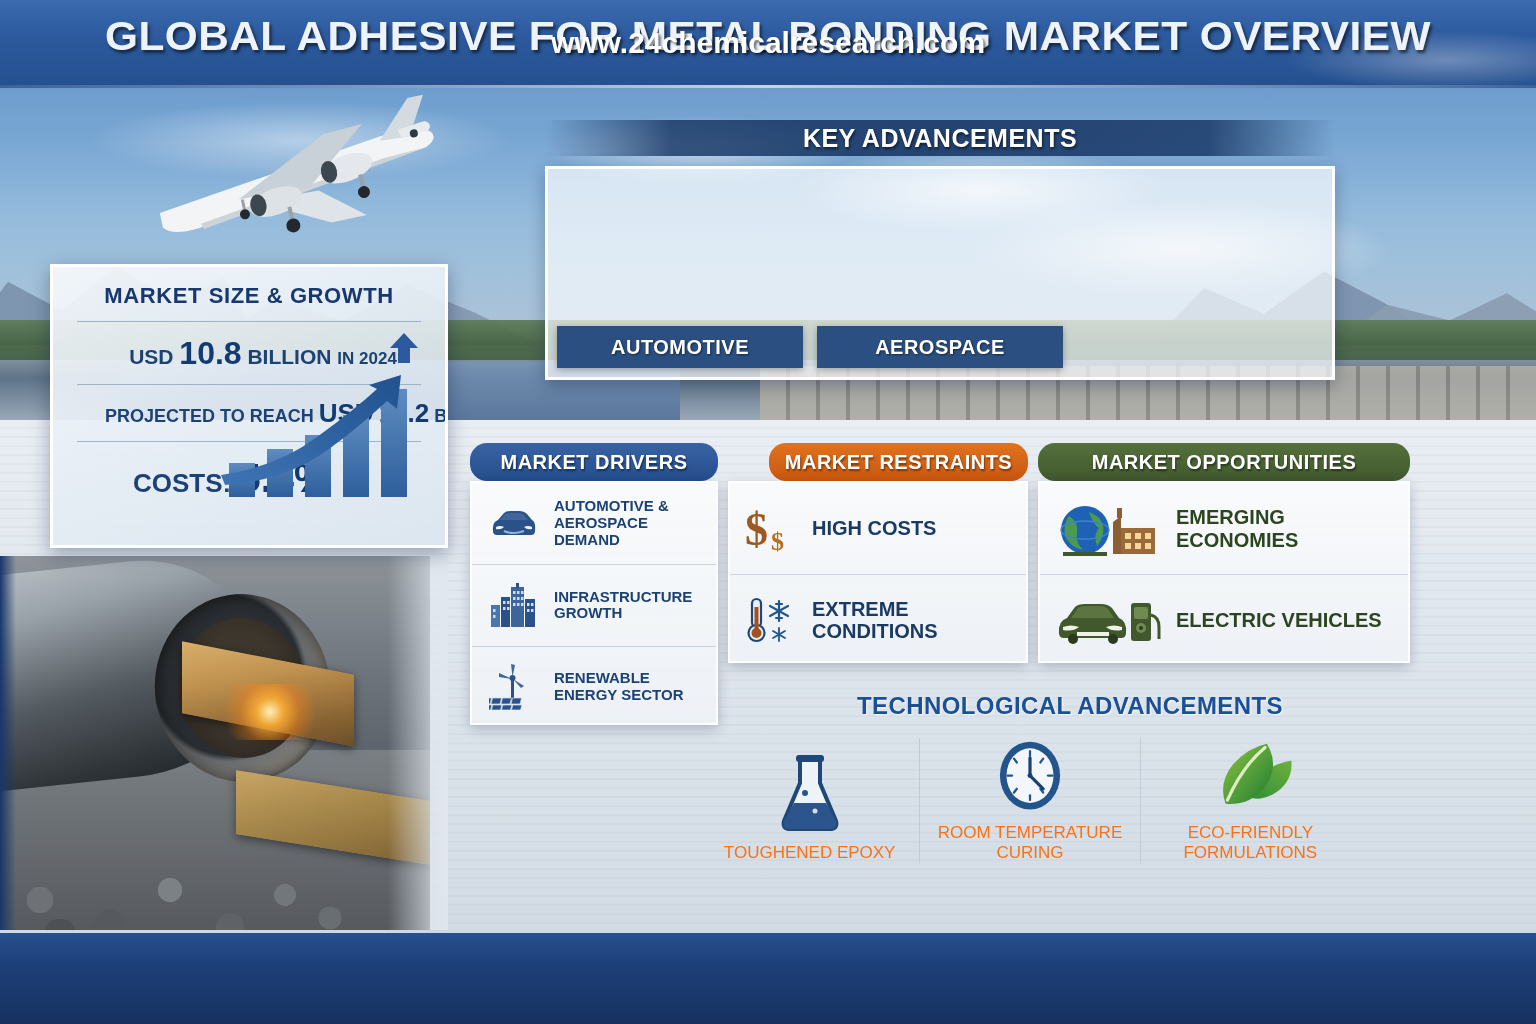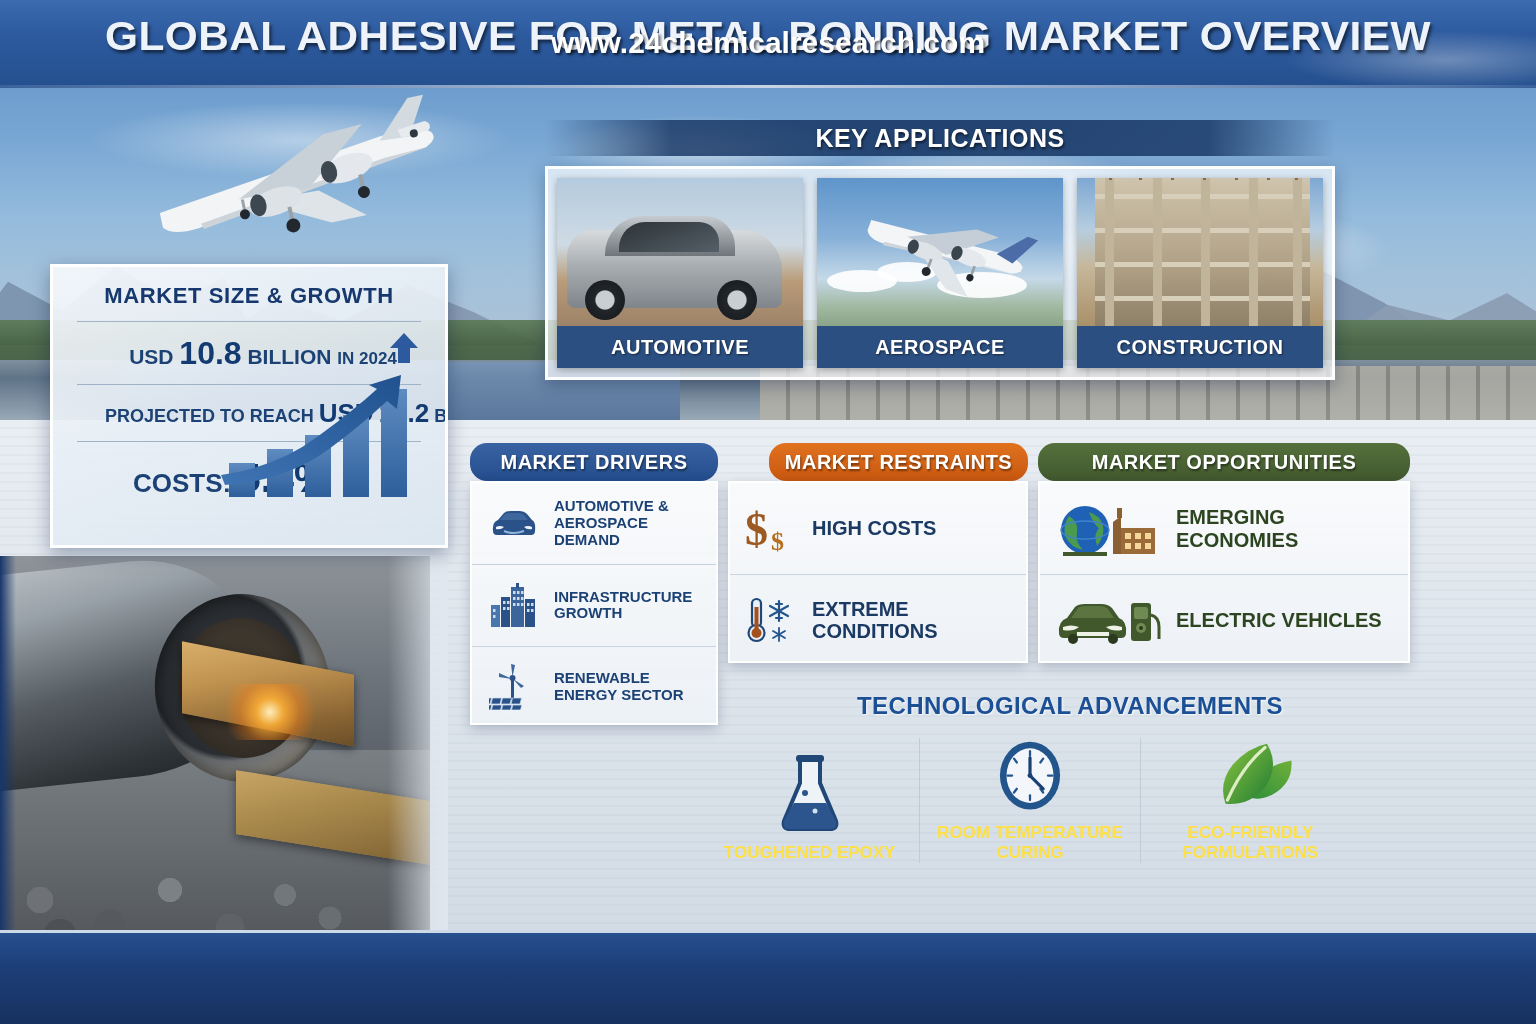--- a/index.html
+++ b/index.html
@@ -185,21 +185,21 @@
   .ka-title {
     position:absolute; left:545px; top:124px; width:790px; text-align:center;
     font-size:25px; font-weight:bold; color:#ffffff; letter-spacing:.5px;
     text-shadow:1px 2px 3px rgba(0,0,0,.6);
   }
   .ka-wrap {
     position:absolute; left:545px; top:166px; width:790px; height:214px;
     background:rgba(248,251,253,.72);
     border:3px solid rgba(255,255,255,.93);
     box-shadow:0 5px 16px rgba(0,20,60,.3);
-    display:flex; gap:14px; padding:9px;
+    display:flex; gap:14px; padding:9px;align-items:flex-end;
   }
   .ka-card { flex:1; display:flex; flex-direction:column; box-shadow:0 2px 7px rgba(0,0,0,.3); }
   .ka-img { flex:1; position:relative; overflow:hidden; }
   .ka-label {
     height:42px; background:#2b4f80; color:#fff; font-weight:bold; font-size:20px;
     display:flex; align-items:center; justify-content:center; letter-spacing:.5px;
     text-shadow:1px 1px 2px rgba(0,0,0,.5);
   }
   
   .photo-auto{ background:linear-gradient(180deg,#b4cade 0%, #cfdbe4 45%, #b99b78 70%, #9c8268 100%); }
@@ -267,21 +267,21 @@
   }
   .tech-row {
     position:absolute; left:700px; top:738px; width:660px; height:125px;
     display:flex;
   }
   .tech-item {
     flex:1; display:flex; flex-direction:column; align-items:center; justify-content:flex-end;
     gap:6px;
   }
   .tech-item + .tech-item { border-left:1px solid #bfcbd6; }
-  .tech-cap { font-size:17px; font-weight:bold; color:#fde047; text-align:center; }
+  .tech-cap { font-size:17px; font-weight:normal; color:#f97316; text-align:center; }
 </style>
 </head>
 <body>
 
 <div id="stage">
 
   <div class="bg-sky"></div>
   <div class="bg-mountains">
     <div class="mtn" style="left:-40px;  width:300px; height:96px;  clip-path:polygon(0 100%,16% 34%,34% 64%,52% 18%,72% 56%,88% 30%,100% 100%); background:#7b92ab;"></div>
     <div class="mtn" style="left:210px;  width:330px; height:78px;  clip-path:polygon(0 100%,20% 40%,40% 70%,60% 24%,80% 58%,100% 100%); background:#8699b0;"></div>
@@ -380,21 +380,21 @@
         <rect x="48" y="78" width="26" height="48" fill="url(#bg1)"></rect>
         <rect x="86" y="64" width="26" height="62" fill="url(#bg1)"></rect>
         <rect x="124" y="44" width="26" height="82" fill="url(#bg1)"></rect>
         <rect x="162" y="18" width="26" height="108" fill="url(#bg1)"></rect>
         <path d="M2 104 Q58 96 98 66 Q134 40 158 18 L150 14 L182 4 L178 38 L168 30 Q140 56 110 78 Q66 110 6 114 Z" fill="url(#ag1)"></path>
       </svg>
     </div>
   </div>
 
   <div class="ka-headband"></div>
-  <div class="ka-title">KEY APPLICATIONS</div>
+  <div class="ka-title">KEY ADVANCEMENTS</div>
 
   <div class="ka-wrap">
 
     <div class="ka-card">
       <div class="ka-img photo-auto">
         <div class="car-shape"></div>
         <div class="car-roof"></div>
         <div class="car-win"></div>
         <div class="wheel" style="left:28px;"></div>
         <div class="wheel" style="left:160px;"></div>
@@ -442,21 +442,20 @@
           <div class="colm" style="left:198px;"></div>
           <div class="rebar" style="left:14px;"></div>
           <div class="rebar" style="left:44px;"></div>
           <div class="rebar" style="left:76px;"></div>
           <div class="rebar" style="left:108px;"></div>
           <div class="rebar" style="left:140px;"></div>
           <div class="rebar" style="left:172px;"></div>
           <div class="rebar" style="left:200px;"></div>
         </div>
       </div>
-      <div class="ka-label">CONSTRUCTION</div>
     </div>
   </div>
 
   <div class="panel" id="p-drivers">
     <div class="panel-head">MARKET DRIVERS</div>
     <div class="panel-body">
 
       <div class="panel-row">
         <div class="row-ico">
           <svg width="48" height="30" viewBox="0 0 48 30">

